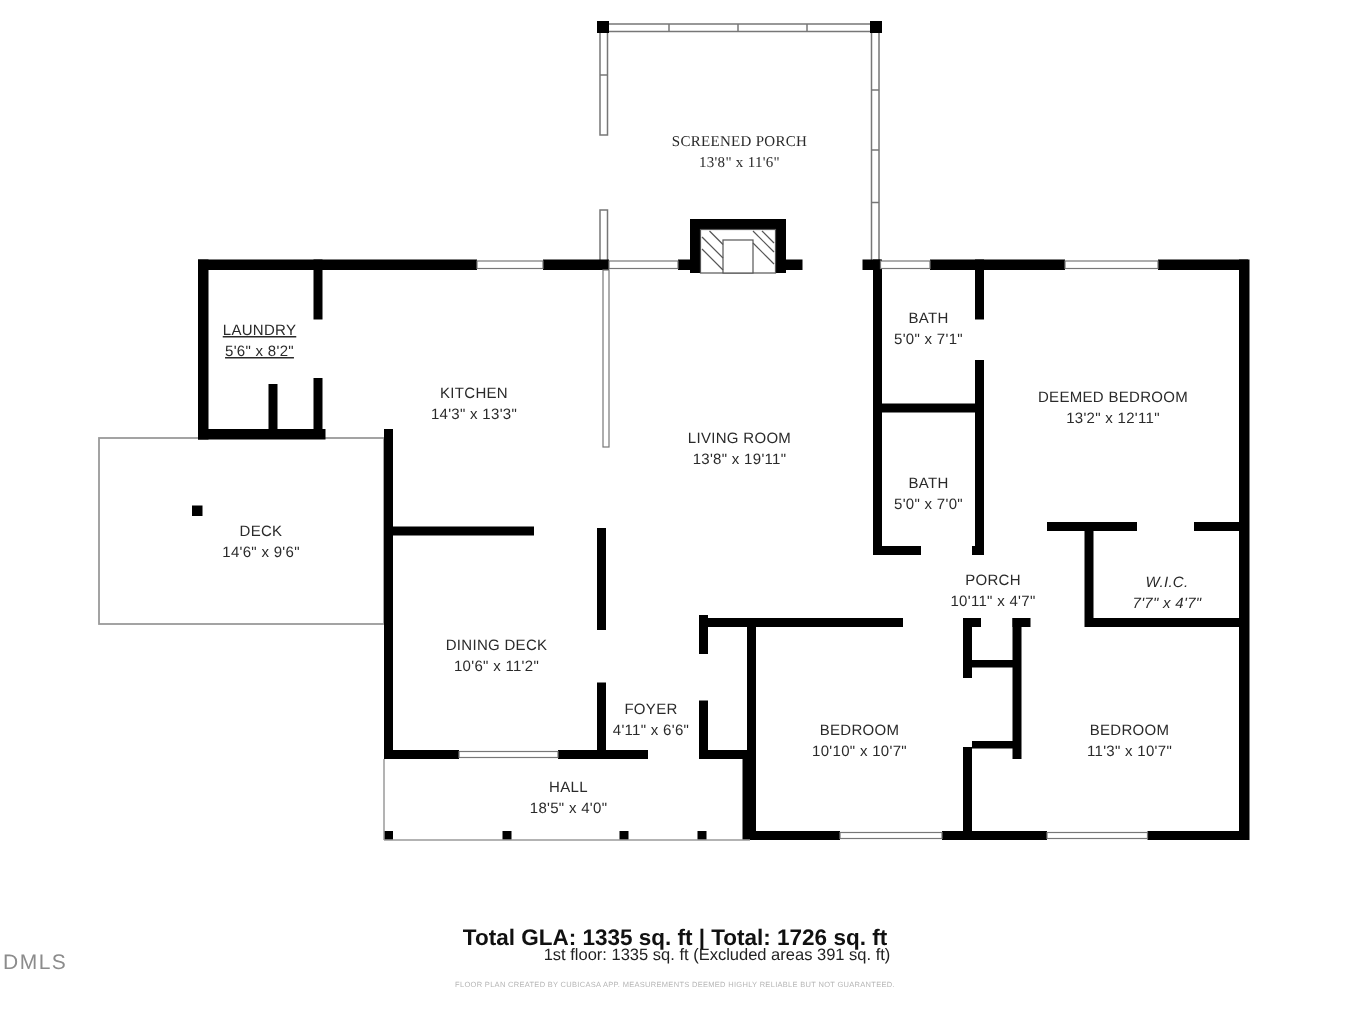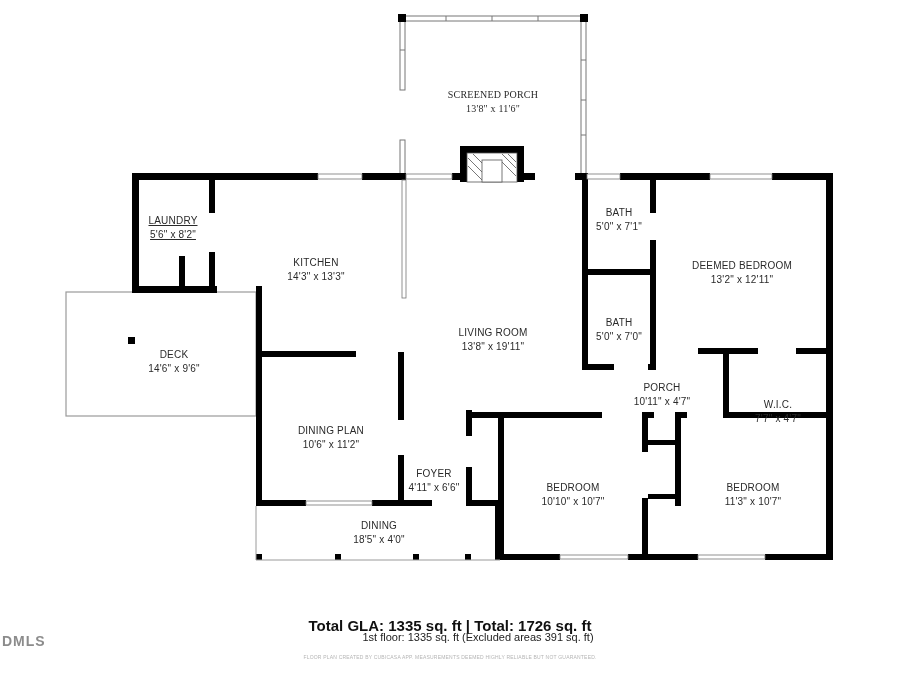--- a/index.html
+++ b/index.html
@@ -4,21 +4,21 @@
 <style>
   html, body { margin: 0; padding: 0; background: #ffffff; }
   body { width: 900px; height: 675px; position: relative; overflow: hidden; font-family: "Liberation Sans", "DejaVu Sans", sans-serif; color: #222; }
   #plan { position: absolute; left: 0; top: 0; width: 900px; height: 675px; }
   .room-label { position: absolute; transform: translate(-50%, -50%); text-align: center; font-size: 10px; line-height: 14px; color: #2a2a2a; white-space: nowrap; letter-spacing: 0.2px; }
   .room-label .name, .room-label .dim { display: block; }
   .footer { position: absolute; left: 0; width: 900px; text-align: center; }
   .total { top: 617px; font-size: 15px; font-weight: bold; color: #111; }
   .floor { top: 631px; font-size: 11px; color: #222; margin-left: 28px; }
   .disclaimer { top: 654px; font-size: 5px; color: #b5b5b5; letter-spacing: 0.2px; }
-  .mls { position: absolute; left: 2px; top: 633px; font-size: 14px; color: #8c8c8c; letter-spacing: 1px; font-weight: bold; }
+  .mls { position: absolute; left: 2px; top: 633px; font-size: 14px; color: #8c8c8c; letter-spacing: 1px; font-weight: normal; }
 </style>
 </head>
 <body>
 
 <svg id="plan" viewBox="0 0 900 675" xmlns="http://www.w3.org/2000/svg">
 
   <g>
     <rect x="66" y="292" width="190" height="124" fill="none" stroke="#9a9a9a" stroke-width="1.2"></rect>
     <rect x="128" y="337" width="7" height="7" fill="#000"></rect>
   </g>
@@ -142,21 +142,21 @@
   <span class="dim">13'8" x 11'6"</span>
 </div>
 <div class="room-label" style="left:173px; top:228px;text-decoration:underline;">
   <span class="name">LAUNDRY</span>
   <span class="dim">5'6" x 8'2"</span>
 </div>
 <div class="room-label" style="left:316px; top:270px;">
   <span class="name">KITCHEN</span>
   <span class="dim">14'3" x 13'3"</span>
 </div>
-<div class="room-label" style="left:493px; top:300px;margin-top:40px;">
+<div class="room-label" style="left:493px; top:300px;">
   <span class="name">LIVING ROOM</span>
   <span class="dim">13'8" x 19'11"</span>
 </div>
 <div class="room-label" style="left:619px; top:220px;">
   <span class="name">BATH</span>
   <span class="dim">5'0" x 7'1"</span>
 </div>
 <div class="room-label" style="left:619px; top:330px;">
   <span class="name">BATH</span>
   <span class="dim">5'0" x 7'0"</span>
@@ -166,41 +166,41 @@
   <span class="dim">13'2" x 12'11"</span>
 </div>
 <div class="room-label" style="left:174px; top:362px;">
   <span class="name">DECK</span>
   <span class="dim">14'6" x 9'6"</span>
 </div>
 <div class="room-label" style="left:662px; top:395px;">
   <span class="name">PORCH</span>
   <span class="dim">10'11" x 4'7"</span>
 </div>
-<div class="room-label" style="left:778px; top:412px;">
+<div class="room-label" style="left:778px; top:396px;font-style:italic;">
   <span class="name">W.I.C.</span>
   <span class="dim">7'7" x 4'7"</span>
 </div>
 <div class="room-label" style="left:331px; top:438px;">
-  <span class="name">DINING PLAN</span>
+  <span class="name">DINING DECK</span>
   <span class="dim">10'6" x 11'2"</span>
 </div>
 <div class="room-label" style="left:434px; top:481px;">
   <span class="name">FOYER</span>
   <span class="dim">4'11" x 6'6"</span>
 </div>
 <div class="room-label" style="left:573px; top:495px;">
   <span class="name">BEDROOM</span>
   <span class="dim">10'10" x 10'7"</span>
 </div>
 <div class="room-label" style="left:753px; top:495px;">
   <span class="name">BEDROOM</span>
   <span class="dim">11'3" x 10'7"</span>
 </div>
 <div class="room-label" style="left:379px; top:533px;">
-  <span class="name">DINING</span>
+  <span class="name">HALL</span>
   <span class="dim">18'5" x 4'0"</span>
 </div>
 
 <div class="footer total">Total GLA: 1335 sq. ft | Total: 1726 sq. ft</div>
 <div class="footer floor">1st floor: 1335 sq. ft (Excluded areas 391 sq. ft)</div>
 <div class="footer disclaimer">FLOOR PLAN CREATED BY CUBICASA APP. MEASUREMENTS DEEMED HIGHLY RELIABLE BUT NOT GUARANTEED.</div>
 <div class="mls">DMLS</div>
 
 </body></html>

